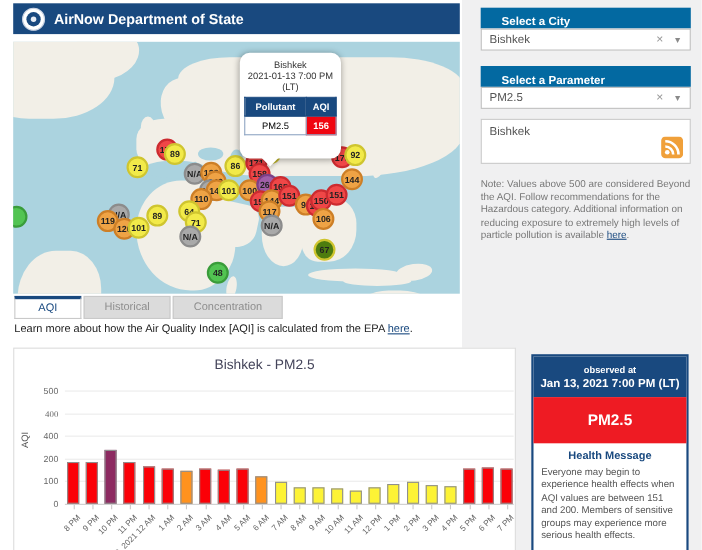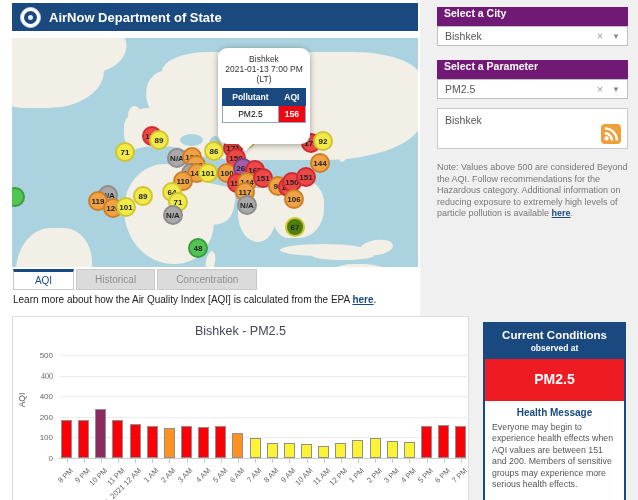--- a/index.html
+++ b/index.html
@@ -36,21 +36,21 @@
   .popup td { font-size:8.5px; padding:3px 2px; border:1px solid #8fa6c4; }
   .popup td.aqi-val { background:#f00511; color:#fff; font-weight:bold; }
 
   
   .tab-bar { position:absolute; left:13px; top:269px; display:flex; gap:2px; z-index:3; }
   .tab { height:21px; min-width:61px; padding:0 18px; display:flex; align-items:center; justify-content:center;
     font-size:10px; background:#dbdbdb; color:#8e8e8e; border:1px solid #c9c9c9; cursor:default; white-space:nowrap; }
   .tab.active { background:#fff; color:#19497f; border-top:3px solid #19497f; }
 
   .learn-more { position:absolute; left:13px; top:294px; font-size:10px; color:#222; }
-  a.link { color:#19497f; font-weight:bold; text-decoration:underline; }
+  a.link { color:#19497f; font-weight:normal; text-decoration:underline; }
 
   
   .chart-panel { position:absolute; left:12px; top:316px; width:457px; height:190px;
     background:#fff; border:1px solid #dcdcdc; z-index:2; }
   .chart-title { position:absolute; left:0; top:7px; width:100%; text-align:center;
     font-size:12.5px; color:#44445a; }
   .grid-line { position:absolute; left:46px; width:408px; height:1px; background:#ececec; }
   .grid-line.base { background:#cccccc; }
   .y-tick-label { position:absolute; left:14px; width:26px; text-align:right; font-size:8px; color:#666; }
   .ylabel { position:absolute; left:2px; top:78px; font-size:8.5px; color:#555; transform:rotate(-90deg); }
@@ -66,22 +66,22 @@
   .cond-title { font-size:11.5px; font-weight:bold; }
   .cond-observed { font-size:8.5px; font-weight:bold; margin-top:2px; }
   .cond-datetime { font-size:10.5px; font-weight:bold; margin-top:2px; }
   .cond-aqi { background:#ee1b23; color:#fff; text-align:center; padding:11px 4px 13px; }
   .cond-aqi div { font-size:14px; font-weight:bold; line-height:18px; }
   .cond-health { padding:6px 7px; }
   .health-title { font-size:10px; font-weight:bold; color:#19497f; text-align:center; margin-bottom:4px; }
   .health-text { font-size:8.8px; color:#555; line-height:11.4px; }
 
   
-  .side-header { position:absolute; left:437px; width:191px; height:19px; background:#701a75;
-    color:#fff; font-size:10.5px; font-weight:bold; display:flex; align-items:flex-start; padding-left:7px; }
+  .side-header { position:absolute; left:437px; width:191px; height:19px; background:#0369a1;
+    color:#fff; font-size:10.5px; font-weight:bold; display:flex; align-items:flex-end; padding-left:19px; }
   .side-select { position:absolute; left:437px; width:191px; height:20px; background:#fff;
     border:1px solid #bfbfbf; display:flex; align-items:center; }
   .side-select .val { font-size:10.5px; color:#555; margin-left:7px; flex:1; }
   .side-select .clear { font-size:11px; color:#9a9a9a; margin-right:9px; }
   .side-select .caret { font-size:8px; color:#8a8a8a; margin-right:7px; }
 
   .rss-box { position:absolute; left:437px; top:108px; width:191px; height:41px; background:#fff;
     border:1px solid #c9c9c9; }
   .rss-box .feed-title { font-size:10.5px; color:#555; position:absolute; left:7px; top:5px; }
   .rss-box svg { position:absolute; right:6px; bottom:4px; }
@@ -285,22 +285,22 @@
     <div class="bar" style="left: 425.234px; top: 108px; height: 33px; background: rgb(251, 0, 7);"></div>
     <div class="x-tick-mark" style="left: 430.734px; top: 142px;"></div>
     <div class="x-tick-label" style="right: 22.266px; top: 149px;">6 PM</div>
     <div class="bar" style="left: 442.381px; top: 109px; height: 32px; background: rgb(251, 0, 7);"></div>
     <div class="x-tick-mark" style="left: 447.881px; top: 142px;"></div>
     <div class="x-tick-label" style="right: 5.119px; top: 149px;">7 PM</div>
   </div>
 
 <div class="cond-panel">
   <div class="cond-head">
-    <div class="cond-title">Current Conditions</div>
     <div class="cond-observed">observed at</div>
+    <div class="cond-datetime">Jan 13, 2021 7:00 PM (LT)</div>
   </div>
   <div class="cond-aqi">
     <div>PM2.5</div>
   </div>
   <div class="cond-health">
     <div class="health-title">Health Message</div>
     <div class="health-text">Everyone may begin to experience health effects when AQI values are between 151 and 200. Members of sensitive groups may experience more serious health effects.</div>
   </div>
 </div>
 

